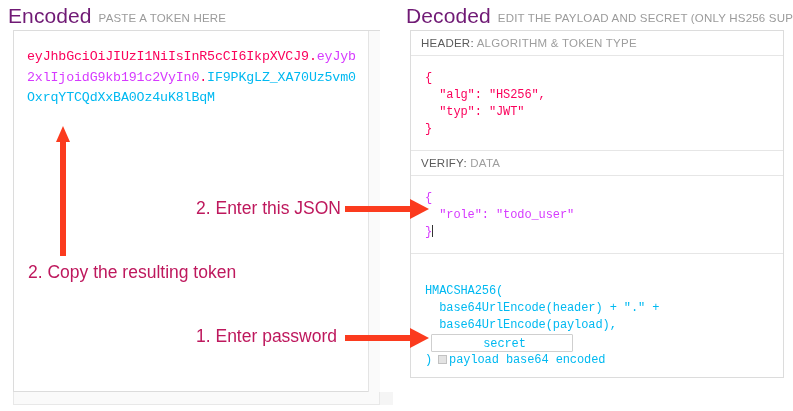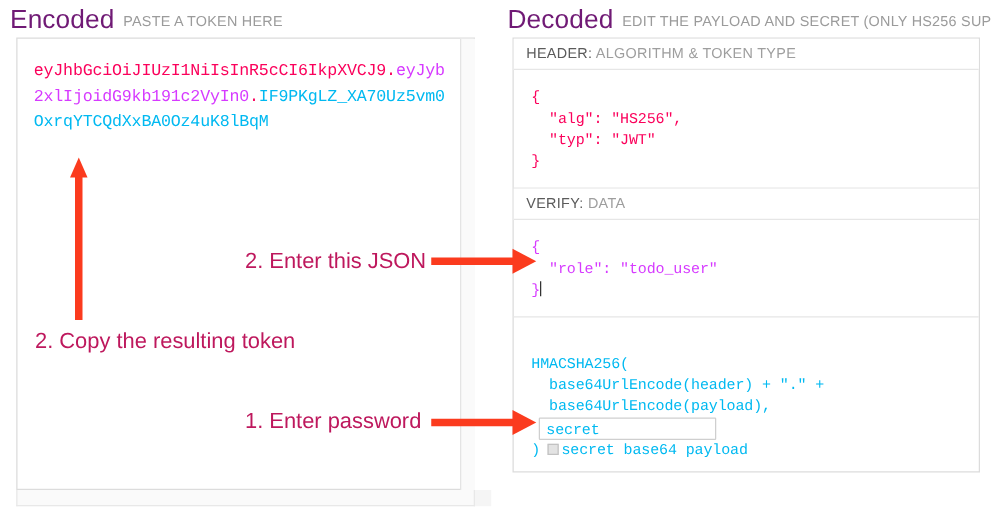--- a/index.html
+++ b/index.html
@@ -160,20 +160,21 @@
     border: 1px solid #cfcfcf;
     background: #ffffff;
     font-family: "Liberation Mono", "DejaVu Sans Mono", monospace;
     font-size: 12px;
     color: #00b9f1;
     padding: 0 0 0 5px;
     box-sizing: border-box;
     vertical-align: middle;
     margin-left: 6px;
     border-radius: 1px;
+    text-align: center;
   }
   #secret-row { margin-top: 3px; }
   #b64-row { margin-top: 5px; }
   .chk {
     display: inline-block;
     width: 9px;
     height: 9px;
     background: #e3e3e3;
     border: 1px solid #c2c2c2;
     vertical-align: -1px;
@@ -280,21 +281,21 @@
   </div>
   <div class="section-body json-payload sec-divider" id="payload-body"><span>{
   "role": "todo_user"
 }</span><span class="caret"></span></div>
 
   <div class="section-body sig-text" id="signature-body">
 <span>HMACSHA256(</span>
 <span>  base64UrlEncode(header) + "." +</span>
 <span>  base64UrlEncode(payload),</span>
 <span id="secret-row"><span id="secret-input">secret</span></span>
-<span id="b64-row"><span>)</span><span class="chk"></span><span>secret base64 payload</span></span>
+<span id="b64-row"><span>)</span><span class="chk"></span><span>payload base64 encoded</span></span>
   </div>
 </div>
 
 <div class="anno-text" id="anno-2">2. Enter this JSON</div>
 <div class="arrow-h" id="arrow-2">
   <div class="shaft"></div>
   <div class="head"></div>
 </div>
 
 <div class="anno-text" id="anno-1">1. Enter password</div>

